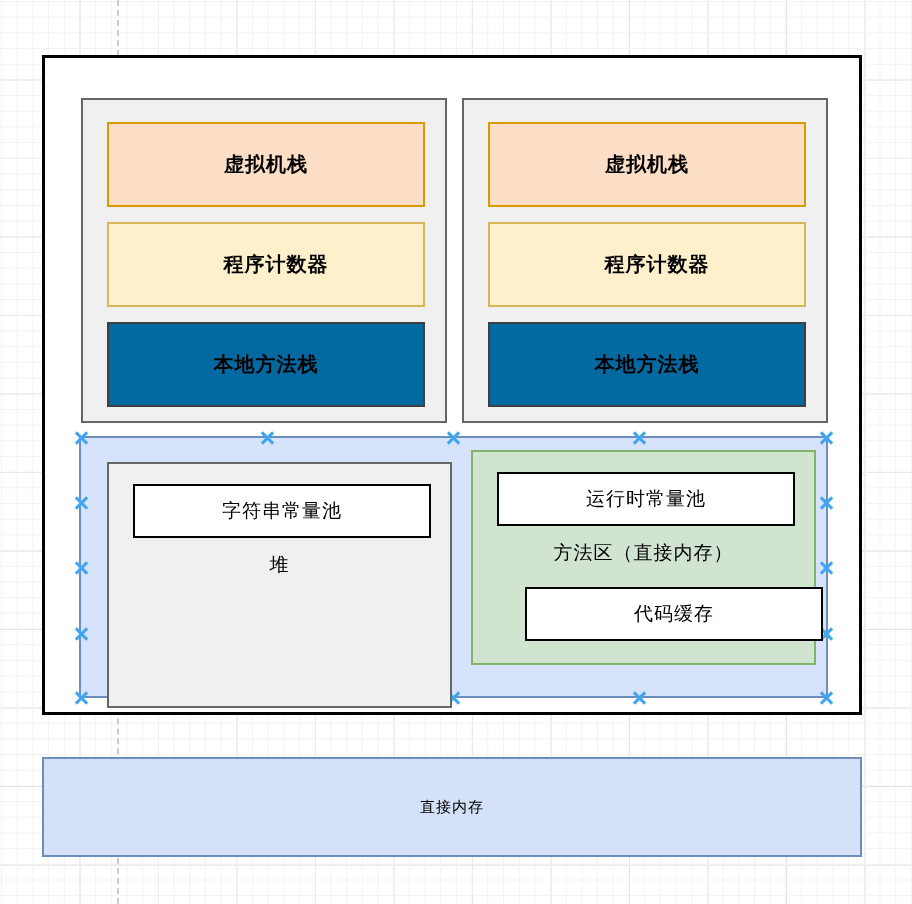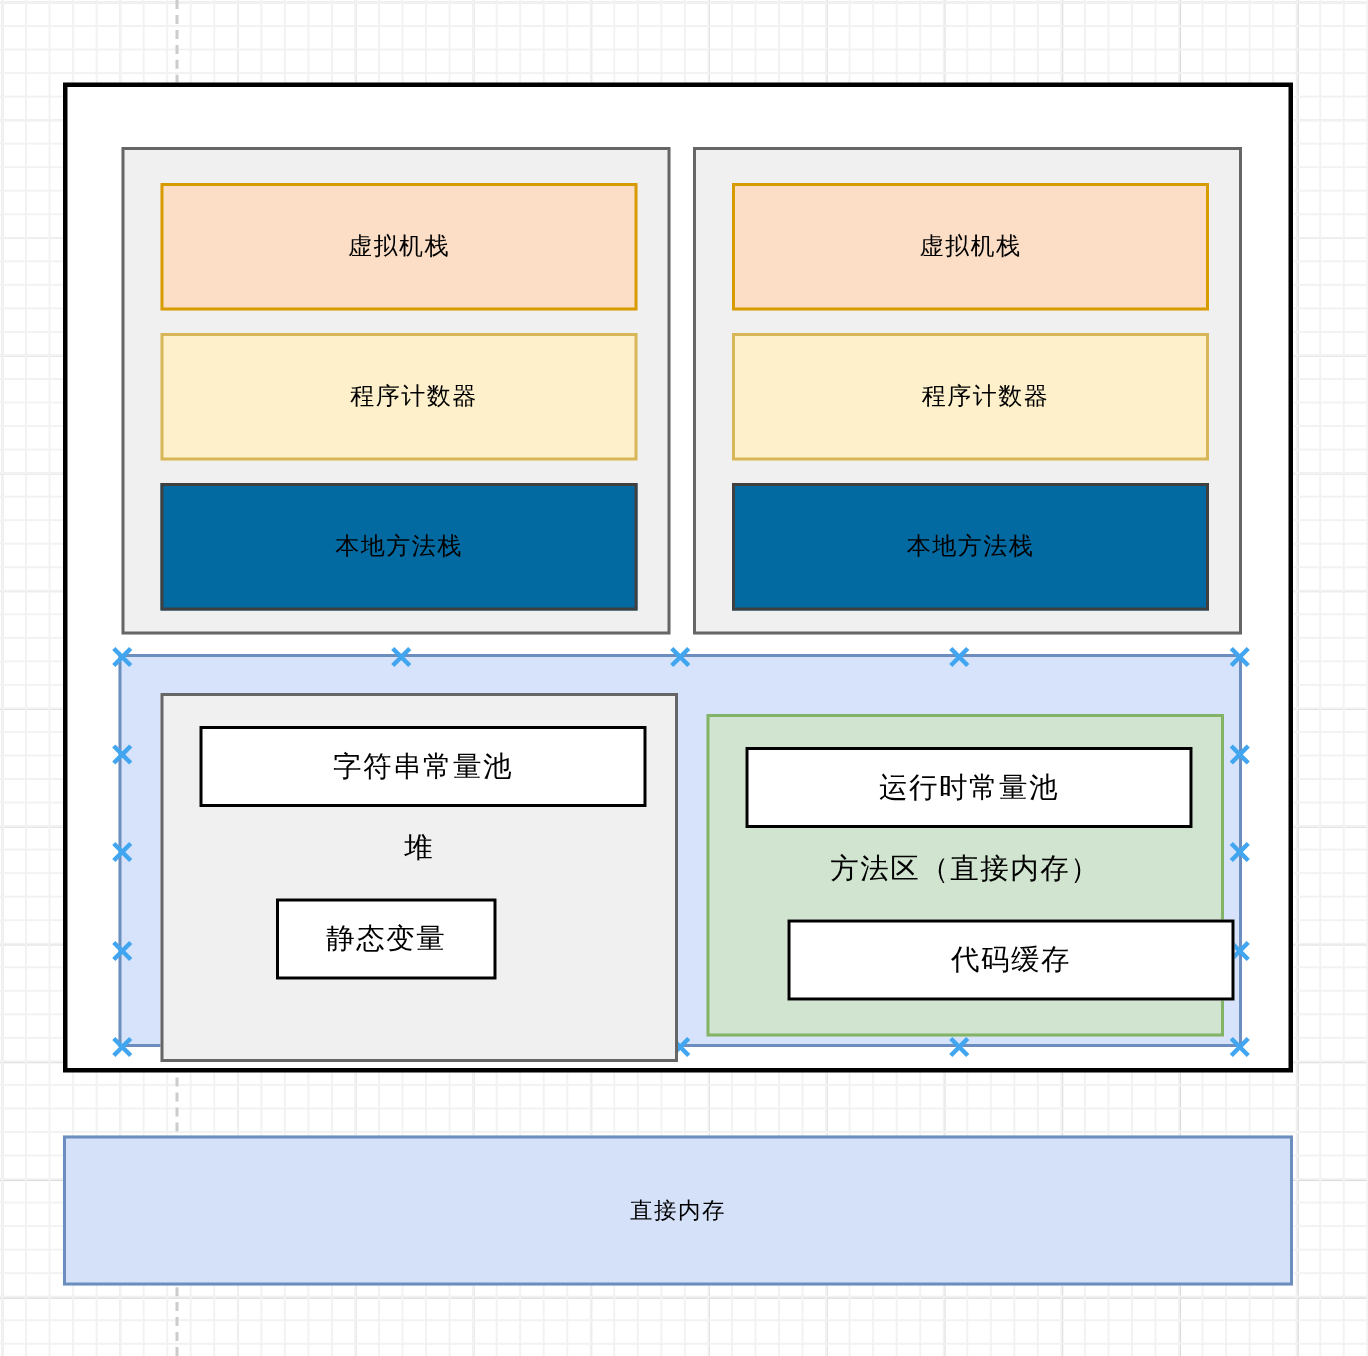--- a/index.html
+++ b/index.html
@@ -68,23 +68,24 @@
 
   .mem-box {
     position: absolute;
     left: 24px;
     width: 318px;
     height: 85px;
     box-sizing: border-box;
     display: flex;
     align-items: center;
     justify-content: center;
-    font-size: 16px;
-    color: #000000;
-    letter-spacing: 1px;
+    font-size: 20px;
+    color: #000000;
+    letter-spacing: 1px;
+    font-weight: bold;
   }
   .mem-box.row1 { top: 22px; }
   .mem-box.row2 { top: 122px; }
   .mem-box.row3 { top: 222px; }
 
   .box-orange { background: #fbdec5; border: 2px solid #d79b00; }
   .box-yellow { background: #fdf0ca; border: 2px solid #d6b656; padding-left: 20px; }
   .box-red    { background: #0369a1; border: 2px solid #404040; text-align: center; }
 
   
@@ -129,21 +130,21 @@
     width: 345px;
     height: 246px;
     background: #f0f0f0;
     border: 2px solid #666666;
     box-sizing: border-box;
   }
   
   #method-area {
     position: absolute;
     left: 390px;
-    top: 38px;
+    top: 12px;
     width: 345px;
     height: 215px;
     background: #d0e4cf;
     border: 2px solid #82b366;
     box-sizing: border-box;
   }
 
   .inner-white {
     position: absolute;
     background: #ffffff;
@@ -244,21 +245,20 @@
 
       <div class="handle" style="left:0px;   top:260px;"></div>
       <div class="handle" style="left:186px; top:260px;"></div>
       <div class="handle" style="left:372px; top:260px;"></div>
       <div class="handle" style="left:558px; top:260px;"></div>
       <div class="handle" style="left:745px; top:260px;"></div>
 
       <div id="heap-area">
         <div class="inner-white inner-top">字符串常量池</div>
         <div class="area-label">堆</div>
-        <div class="inner-white inner-bot-small">静态变量</div>
       </div>
 
       <div id="method-area">
         <div class="inner-white inner-top">运行时常量池</div>
         <div class="area-label">方法区（直接内存）</div>
         <div class="inner-white inner-bot-wide">代码缓存</div>
       </div>
 
     </div>
   </div>

